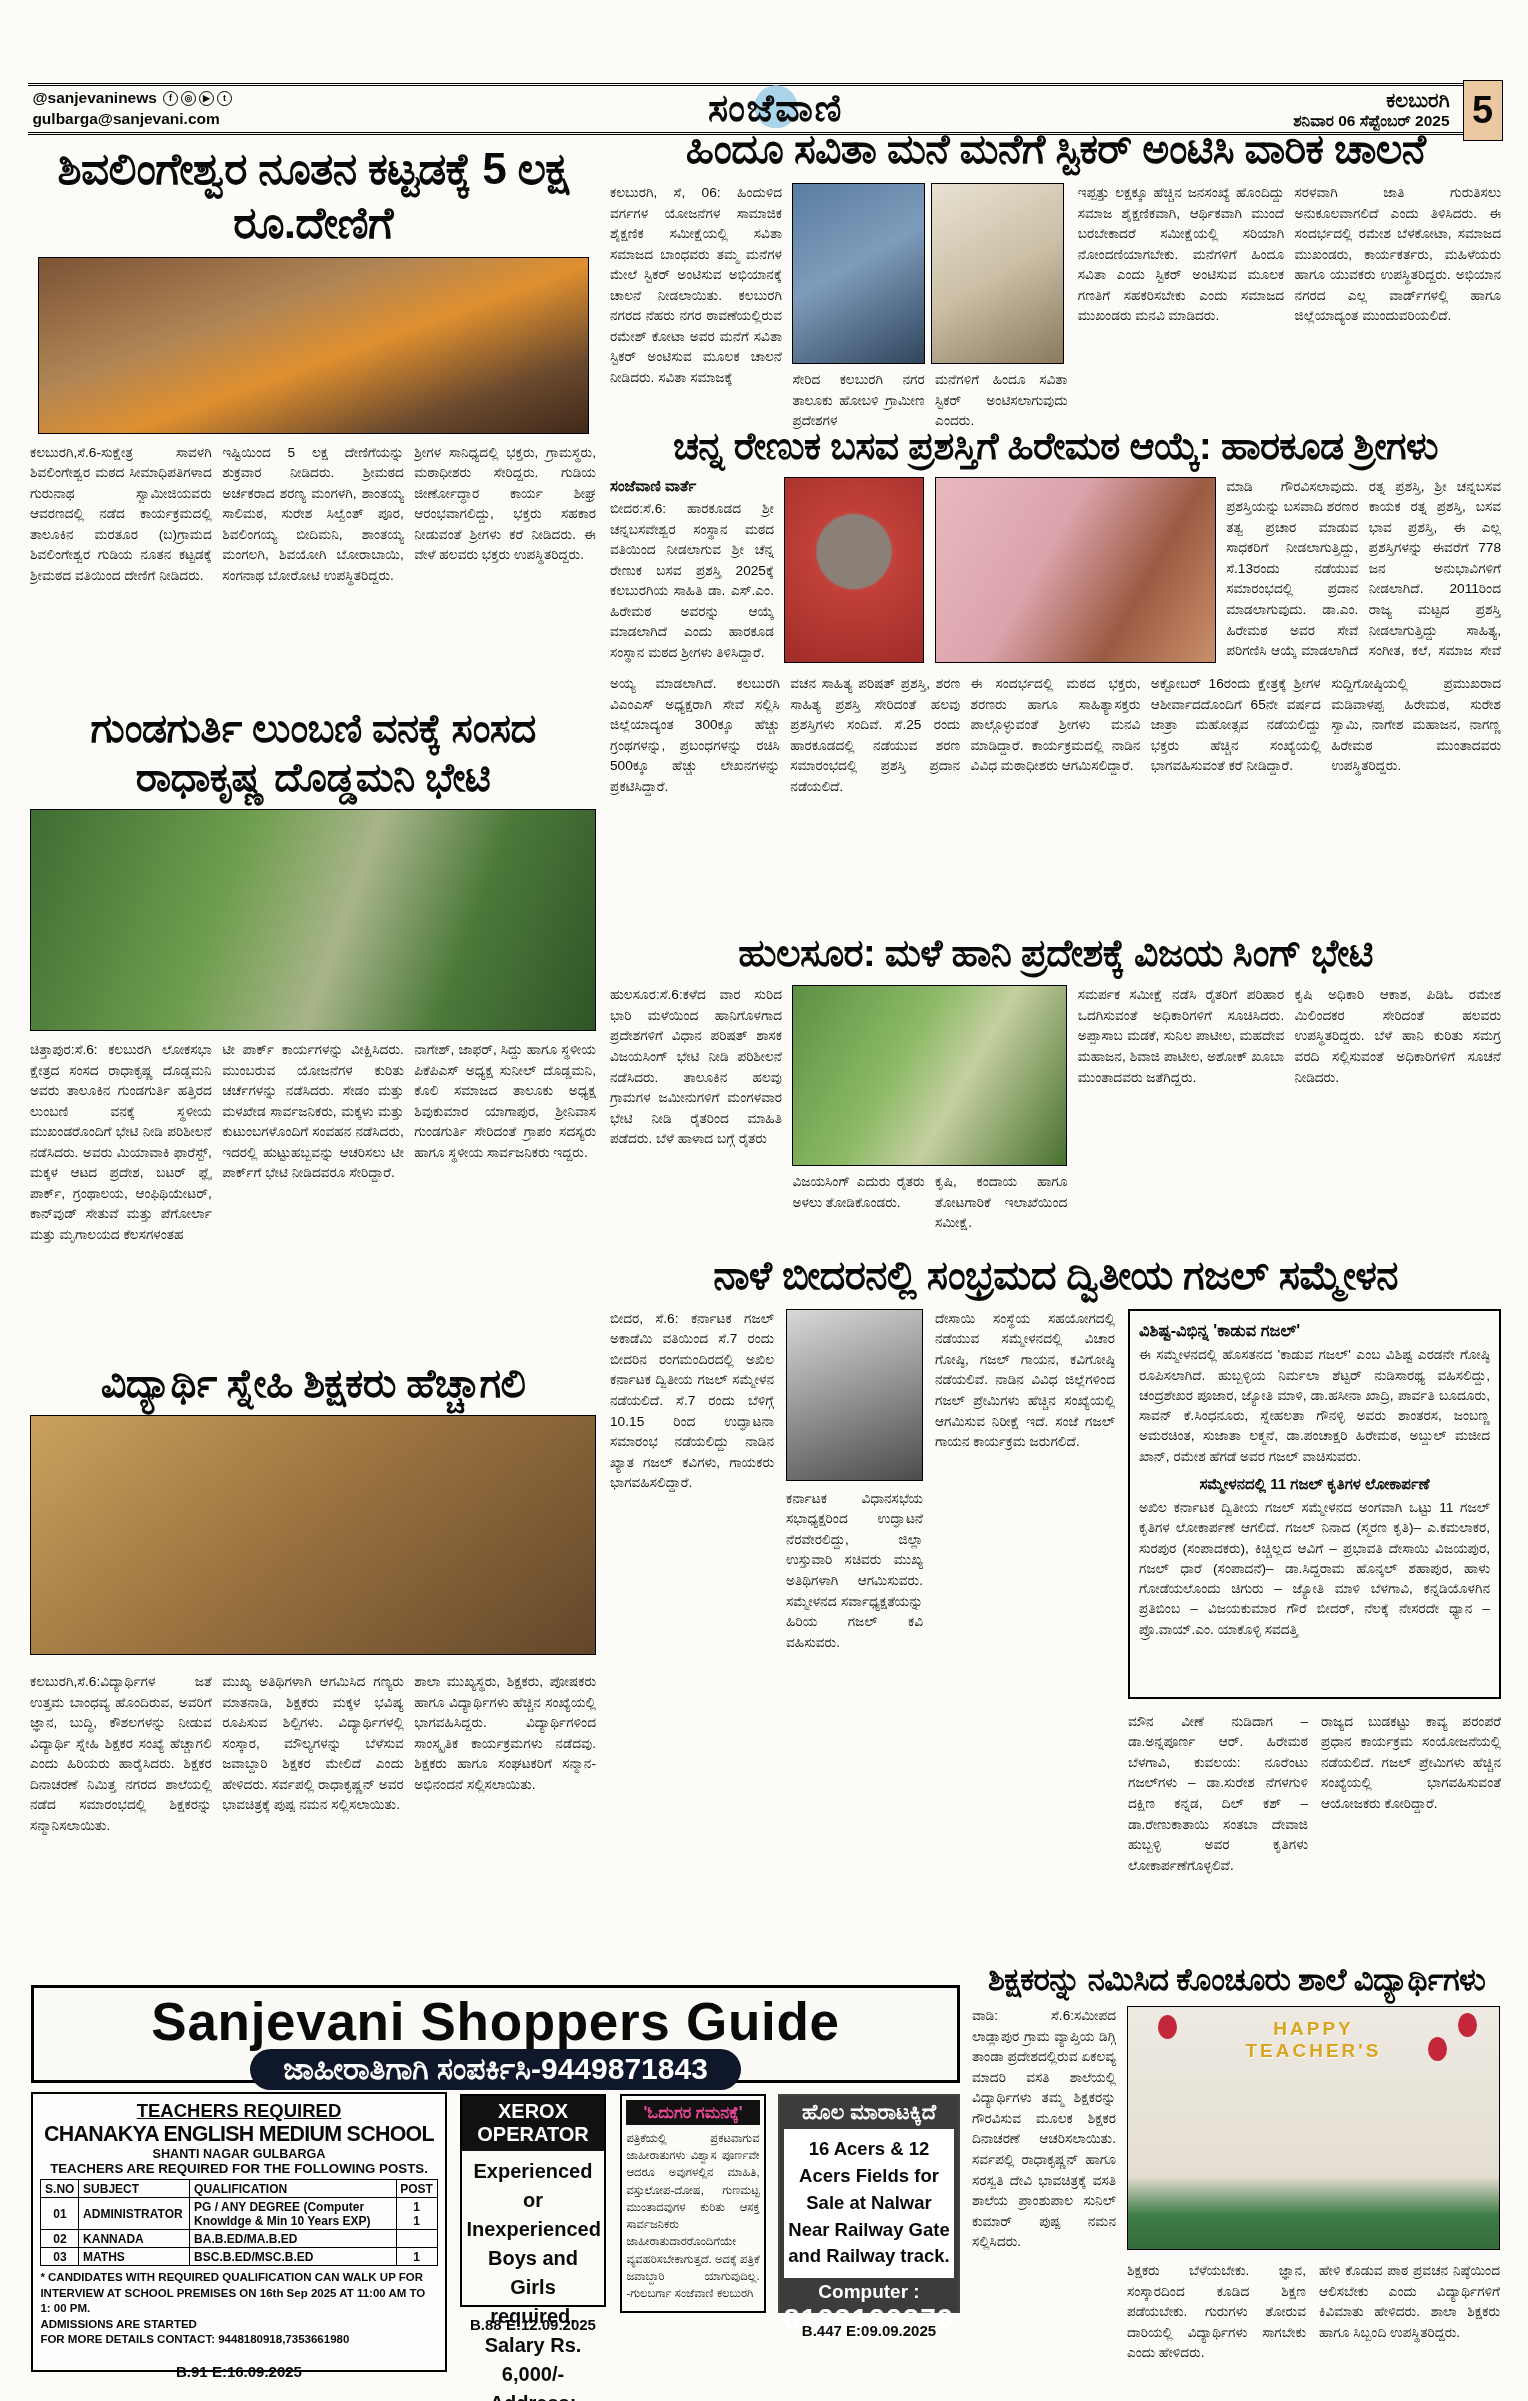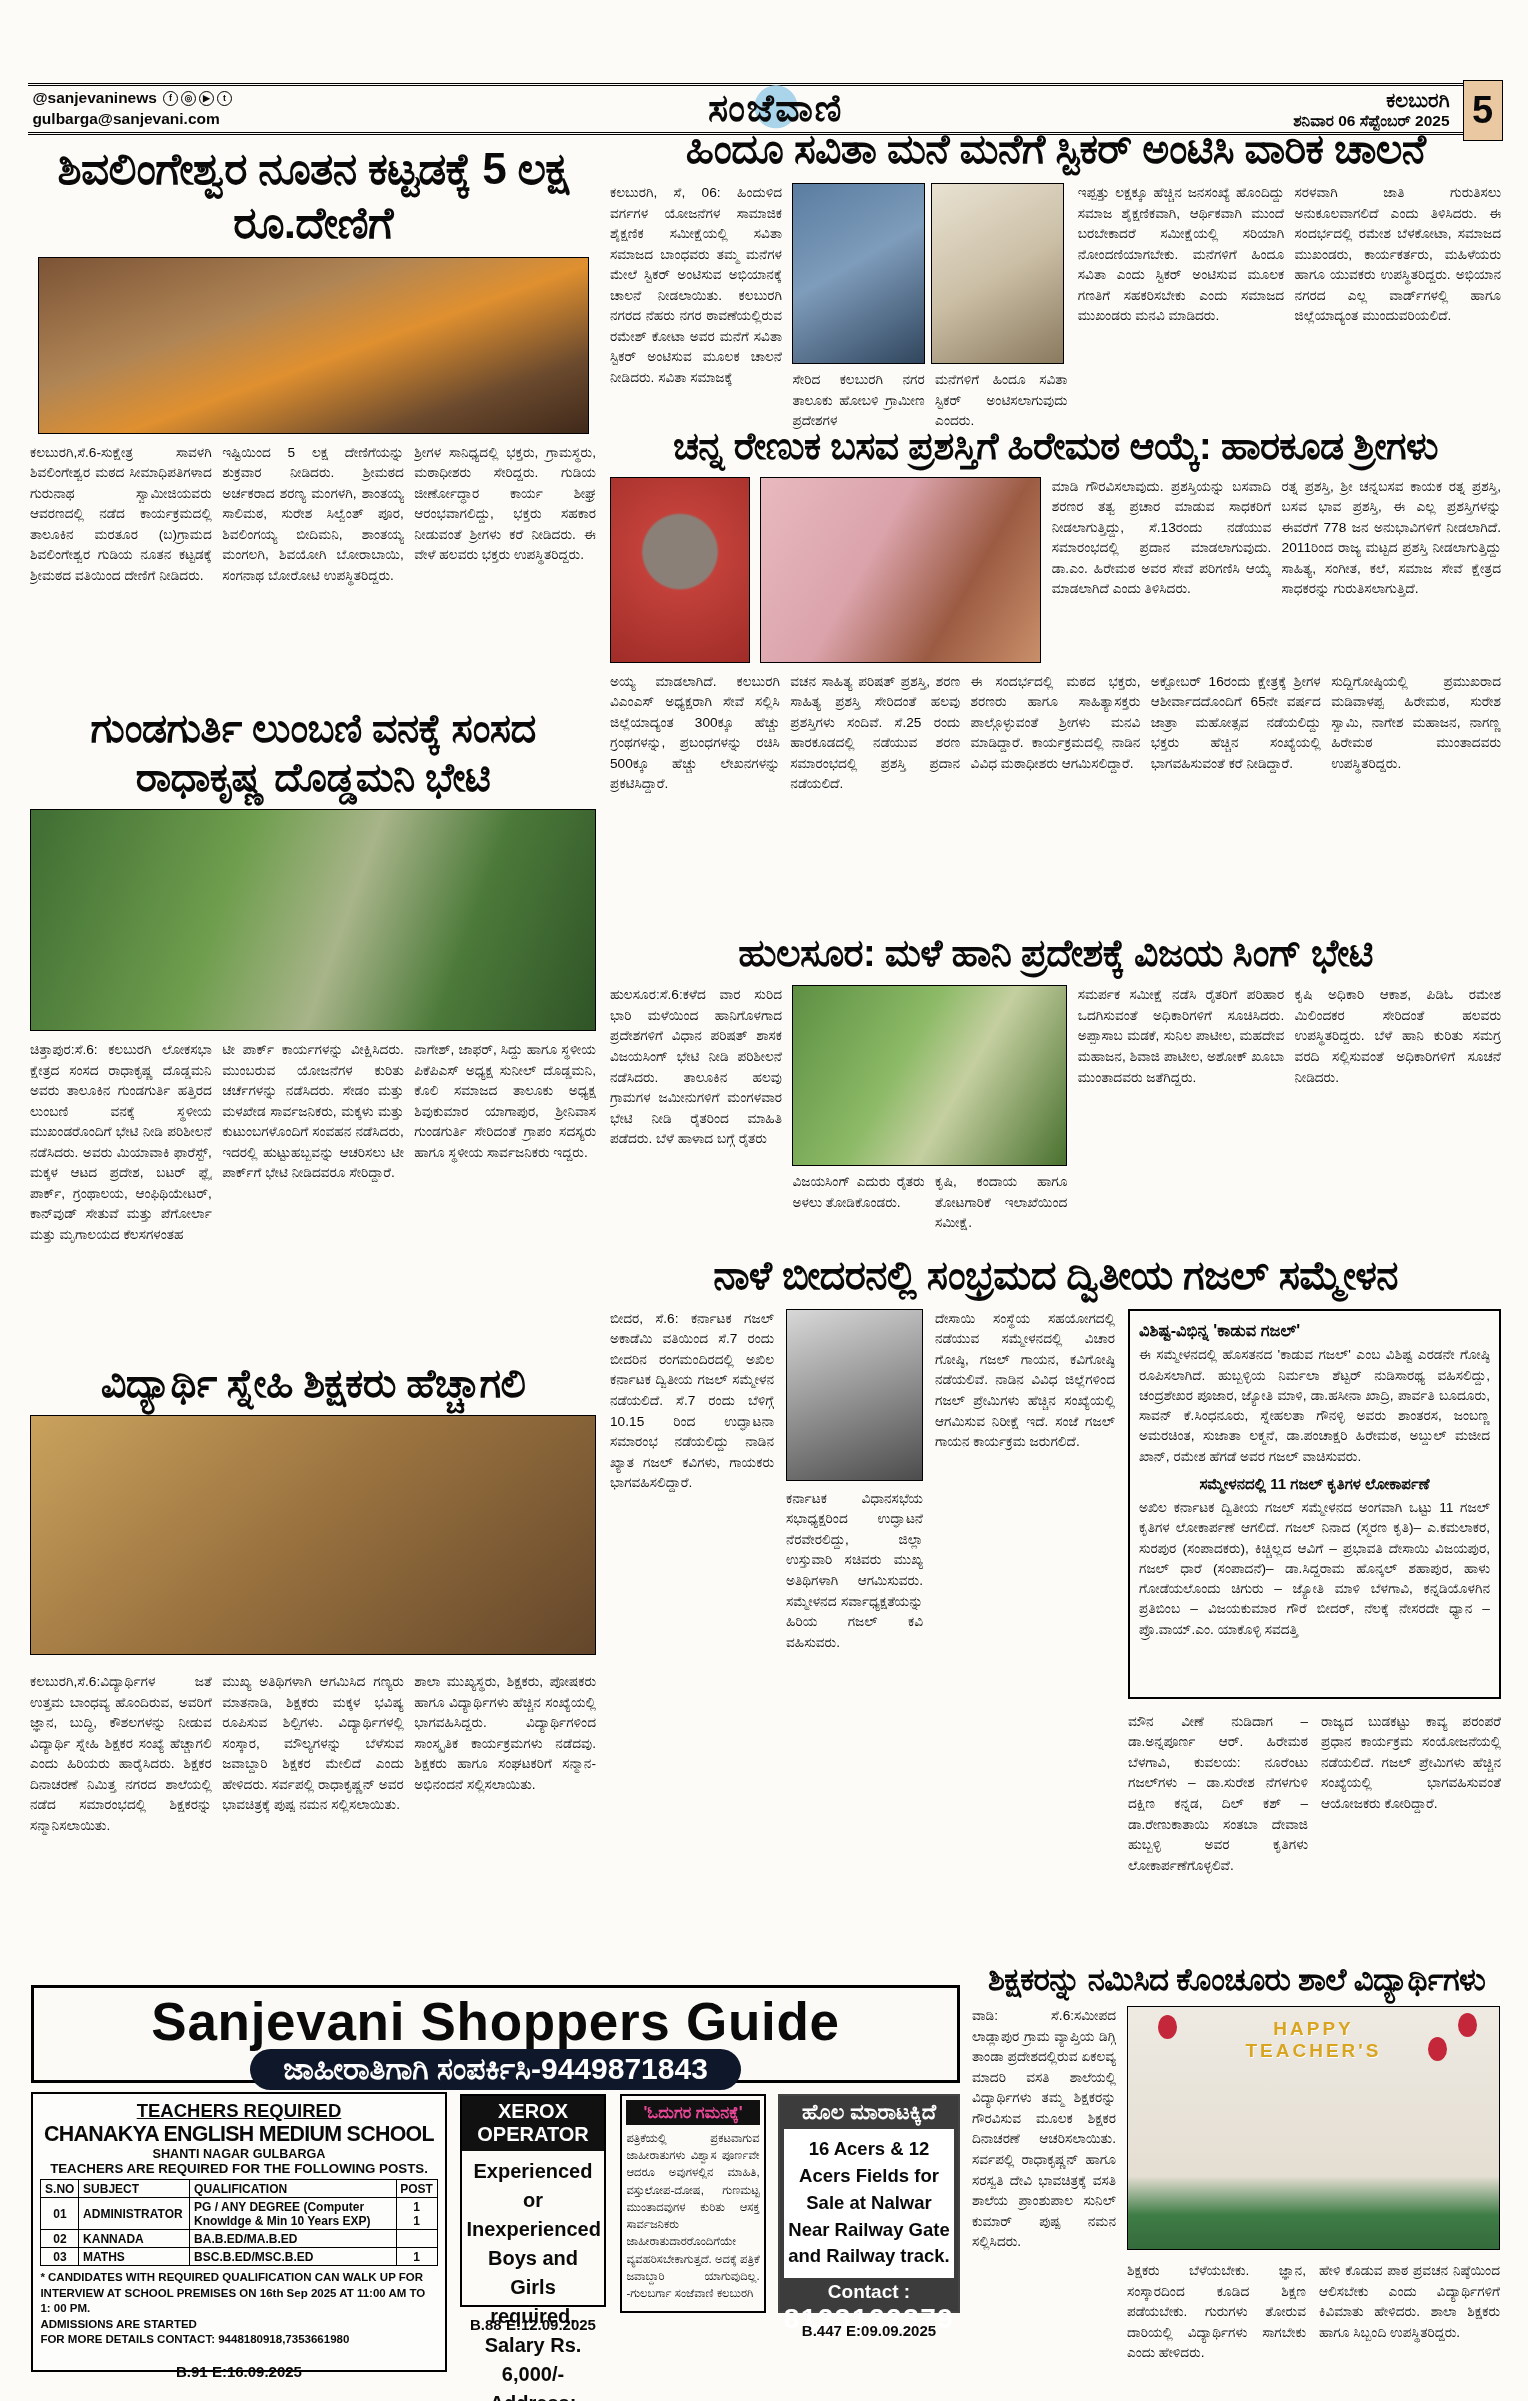--- a/index.html
+++ b/index.html
@@ -167,20 +167,24 @@
         </div>
       </div>
       <div class="col" style="height:259px;">ಇಪ್ಪತ್ತು ಲಕ್ಷಕ್ಕೂ ಹೆಚ್ಚಿನ ಜನಸಂಖ್ಯೆ ಹೊಂದಿದ್ದು ಸಮಾಜ ಶೈಕ್ಷಣಿಕವಾಗಿ, ಆರ್ಥಿಕವಾಗಿ ಮುಂದೆ ಬರಬೇಕಾದರೆ ಸಮೀಕ್ಷೆಯಲ್ಲಿ ಸರಿಯಾಗಿ ನೋಂದಣಿಯಾಗಬೇಕು. ಮನೆಗಳಿಗೆ ಹಿಂದೂ ಸವಿತಾ ಎಂದು ಸ್ಟಿಕರ್ ಅಂಟಿಸುವ ಮೂಲಕ ಗಣತಿಗೆ ಸಹಕರಿಸಬೇಕು ಎಂದು ಸಮಾಜದ ಮುಖಂಡರು ಮನವಿ ಮಾಡಿದರು.</div>
       <div class="col" style="height:259px;">ಸರಳವಾಗಿ ಜಾತಿ ಗುರುತಿಸಲು ಅನುಕೂಲವಾಗಲಿದೆ ಎಂದು ತಿಳಿಸಿದರು. ಈ ಸಂದರ್ಭದಲ್ಲಿ ರಮೇಶ ಬೆಳಕೋಟಾ, ಸಮಾಜದ ಮುಖಂಡರು, ಕಾರ್ಯಕರ್ತರು, ಮಹಿಳೆಯರು ಹಾಗೂ ಯುವಕರು ಉಪಸ್ಥಿತರಿದ್ದರು. ಅಭಿಯಾನ ನಗರದ ಎಲ್ಲ ವಾರ್ಡ್‌ಗಳಲ್ಲಿ ಹಾಗೂ ಜಿಲ್ಲೆಯಾದ್ಯಂತ ಮುಂದುವರಿಯಲಿದೆ.</div>
     </div>
   </div>
 
   <div class="sec" style="left:610px; top:423px; width:891px;">
     <div class="hl hl-a3">ಚನ್ನ ರೇಣುಕ ಬಸವ ಪ್ರಶಸ್ತಿಗೆ ಹಿರೇಮಠ ಆಯ್ಕೆ: ಹಾರಕೂಡ ಶ್ರೀಗಳು</div>
     <div style="display:flex; gap:10.4px; margin-top:7.4px;">
+      <div style="flex:none; width:164px;">
+        <div class="byline">ಸಂಜೆವಾಣಿ ವಾರ್ತೆ</div>
+        <div class="col" style="height:166px;">ಬೀದರ:ಸೆ.6: ಹಾರಕೂಡದ ಶ್ರೀ ಚನ್ನಬಸವೇಶ್ವರ ಸಂಸ್ಥಾನ ಮಠದ ವತಿಯಿಂದ ನೀಡಲಾಗುವ ಶ್ರೀ ಚೆನ್ನ ರೇಣುಕ ಬಸವ ಪ್ರಶಸ್ತಿ 2025ಕ್ಕೆ ಕಲಬುರಗಿಯ ಸಾಹಿತಿ ಡಾ. ಎಸ್.ಎಂ. ಹಿರೇಮಠ ಅವರನ್ನು ಆಯ್ಕೆ ಮಾಡಲಾಗಿದೆ ಎಂದು ಹಾರಕೂಡ ಸಂಸ್ಥಾನ ಮಠದ ಶ್ರೀಗಳು ತಿಳಿಸಿದ್ದಾರೆ.</div>
+      </div>
       <div class="photo ph3a" style="width:140px; height:186px;"></div>
       <div class="photo ph3b" style="width:281px; height:186px;"></div>
       <div class="col" style="height:186px;">ಮಾಡಿ ಗೌರವಿಸಲಾವುದು. ಪ್ರಶಸ್ತಿಯನ್ನು ಬಸವಾದಿ ಶರಣರ ತತ್ವ ಪ್ರಚಾರ ಮಾಡುವ ಸಾಧಕರಿಗೆ ನೀಡಲಾಗುತ್ತಿದ್ದು, ಸೆ.13ರಂದು ನಡೆಯುವ ಸಮಾರಂಭದಲ್ಲಿ ಪ್ರದಾನ ಮಾಡಲಾಗುವುದು. ಡಾ.ಎಂ. ಹಿರೇಮಠ ಅವರ ಸೇವೆ ಪರಿಗಣಿಸಿ ಆಯ್ಕೆ ಮಾಡಲಾಗಿದೆ ಎಂದು ತಿಳಿಸಿದರು.</div>
       <div class="col" style="height:186px;">ರತ್ನ ಪ್ರಶಸ್ತಿ, ಶ್ರೀ ಚನ್ನಬಸವ ಕಾಯಕ ರತ್ನ ಪ್ರಶಸ್ತಿ, ಬಸವ ಭಾವ ಪ್ರಶಸ್ತಿ, ಈ ಎಲ್ಲ ಪ್ರಶಸ್ತಿಗಳನ್ನು ಈವರೆಗೆ 778 ಜನ ಅನುಭಾವಿಗಳಿಗೆ ನೀಡಲಾಗಿದೆ. 2011ರಿಂದ ರಾಜ್ಯ ಮಟ್ಟದ ಪ್ರಶಸ್ತಿ ನೀಡಲಾಗುತ್ತಿದ್ದು ಸಾಹಿತ್ಯ, ಸಂಗೀತ, ಕಲೆ, ಸಮಾಜ ಸೇವೆ ಕ್ಷೇತ್ರದ ಸಾಧಕರನ್ನು ಗುರುತಿಸಲಾಗುತ್ತಿದೆ.</div>
     </div>
     <div class="cols" style="margin-top:9px; height:244px;">
       <div class="col">ಅಯ್ಯ ಮಾಡಲಾಗಿದೆ. ಕಲಬುರಗಿ ವಿಎಂಎಸ್ ಅಧ್ಯಕ್ಷರಾಗಿ ಸೇವೆ ಸಲ್ಲಿಸಿ ಜಿಲ್ಲೆಯಾದ್ಯಂತ 300ಕ್ಕೂ ಹೆಚ್ಚು ಗ್ರಂಥಗಳನ್ನು, ಪ್ರಬಂಧಗಳನ್ನು ರಚಿಸಿ 500ಕ್ಕೂ ಹೆಚ್ಚು ಲೇಖನಗಳನ್ನು ಪ್ರಕಟಿಸಿದ್ದಾರೆ.</div>
       <div class="col">ವಚನ ಸಾಹಿತ್ಯ ಪರಿಷತ್ ಪ್ರಶಸ್ತಿ, ಶರಣ ಸಾಹಿತ್ಯ ಪ್ರಶಸ್ತಿ ಸೇರಿದಂತೆ ಹಲವು ಪ್ರಶಸ್ತಿಗಳು ಸಂದಿವೆ. ಸೆ.25 ರಂದು ಹಾರಕೂಡದಲ್ಲಿ ನಡೆಯುವ ಶರಣ ಸಮಾರಂಭದಲ್ಲಿ ಪ್ರಶಸ್ತಿ ಪ್ರದಾನ ನಡೆಯಲಿದೆ.</div>
       <div class="col">ಈ ಸಂದರ್ಭದಲ್ಲಿ ಮಠದ ಭಕ್ತರು, ಶರಣರು ಹಾಗೂ ಸಾಹಿತ್ಯಾಸಕ್ತರು ಪಾಲ್ಗೊಳ್ಳುವಂತೆ ಶ್ರೀಗಳು ಮನವಿ ಮಾಡಿದ್ದಾರೆ. ಕಾರ್ಯಕ್ರಮದಲ್ಲಿ ನಾಡಿನ ವಿವಿಧ ಮಠಾಧೀಶರು ಆಗಮಿಸಲಿದ್ದಾರೆ.</div>
       <div class="col">ಅಕ್ಟೋಬರ್ 16ರಂದು ಕ್ಷೇತ್ರಕ್ಕೆ ಶ್ರೀಗಳ ಆಶೀರ್ವಾದದೊಂದಿಗೆ 65ನೇ ವರ್ಷದ ಜಾತ್ರಾ ಮಹೋತ್ಸವ ನಡೆಯಲಿದ್ದು ಭಕ್ತರು ಹೆಚ್ಚಿನ ಸಂಖ್ಯೆಯಲ್ಲಿ ಭಾಗವಹಿಸುವಂತೆ ಕರೆ ನೀಡಿದ್ದಾರೆ.</div>
@@ -313,19 +317,19 @@
   <div class="regline" style="left:460px; top:2316px; width:146px;">B.88 E:12.09.2025</div>
 
   <div class="sec notice" style="left:620px; top:2094px; width:146px; height:219px;">
     <div class="nh">'ಓದುಗರ ಗಮನಕ್ಕೆ'</div>
     <div class="nb">ಪತ್ರಿಕೆಯಲ್ಲಿ ಪ್ರಕಟವಾಗುವ ಜಾಹೀರಾತುಗಳು ವಿಶ್ವಾಸ ಪೂರ್ಣವೇ ಆದರೂ ಅವುಗಳಲ್ಲಿನ ಮಾಹಿತಿ, ವಸ್ತುಲೋಪ-ದೋಷ, ಗುಣಮಟ್ಟ ಮುಂತಾದವುಗಳ ಕುರಿತು ಆಸಕ್ತ ಸಾರ್ವಜನಿಕರು ಜಾಹೀರಾತುದಾರರೊಂದಿಗೆಯೇ ವ್ಯವಹರಿಸಬೇಕಾಗುತ್ತದೆ. ಅದಕ್ಕೆ ಪತ್ರಿಕೆ ಜವಾಬ್ದಾರಿ ಯಾಗುವುದಿಲ್ಲ. -ಗುಲಬರ್ಗಾ ಸಂಜೆವಾಣಿ ಕಲಬುರಗಿ</div>
   </div>
 
   <div class="sec fieldad" style="left:778px; top:2094px; width:182px; height:219px;">
     <div class="fh">ಹೊಲ ಮಾರಾಟಕ್ಕಿದೆ</div>
     <div class="fb">16 Acers &amp; 12 Acers Fields for Sale at Nalwar Near Railway Gate and Railway track.</div>
-    <div class="fc1">Contact :</div>
+    <div class="fc1">Computer :</div>
     <div class="fc2">8123122379</div>
   </div>
   <div class="regline" style="left:778px; top:2322px; width:182px;">B.447 E:09.09.2025</div>
 
 </div>
 
 
 </body></html>

